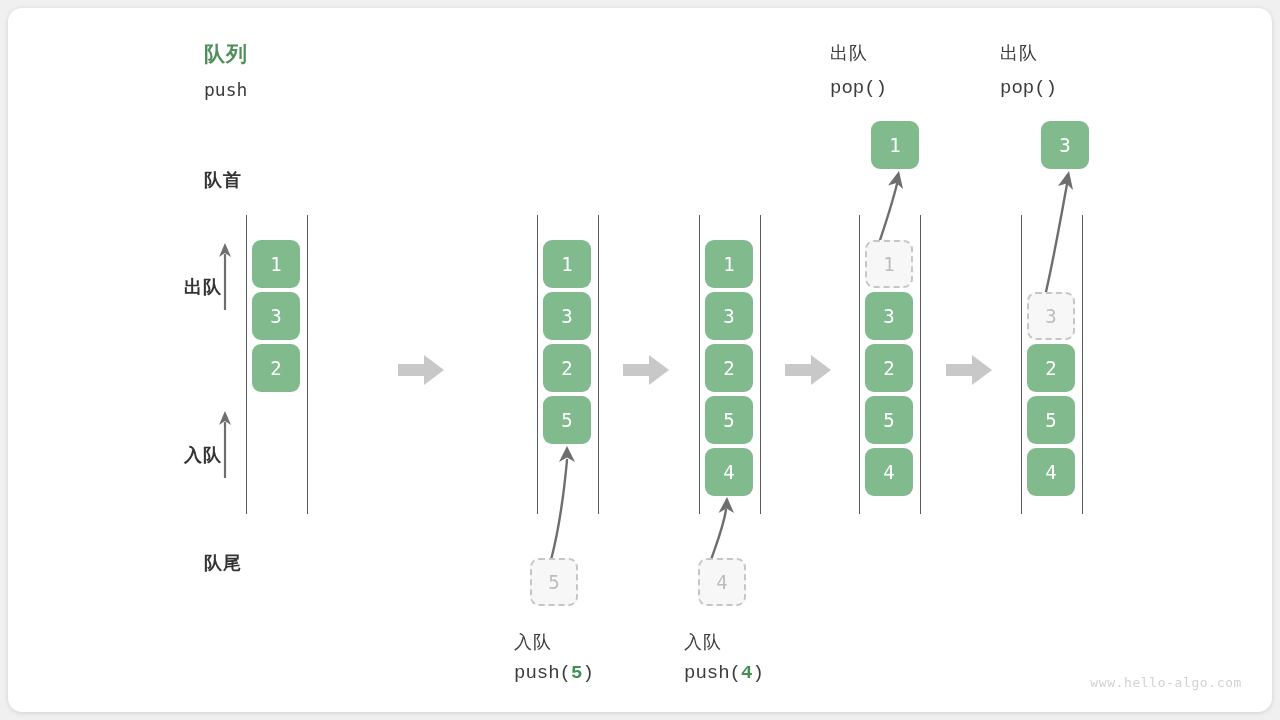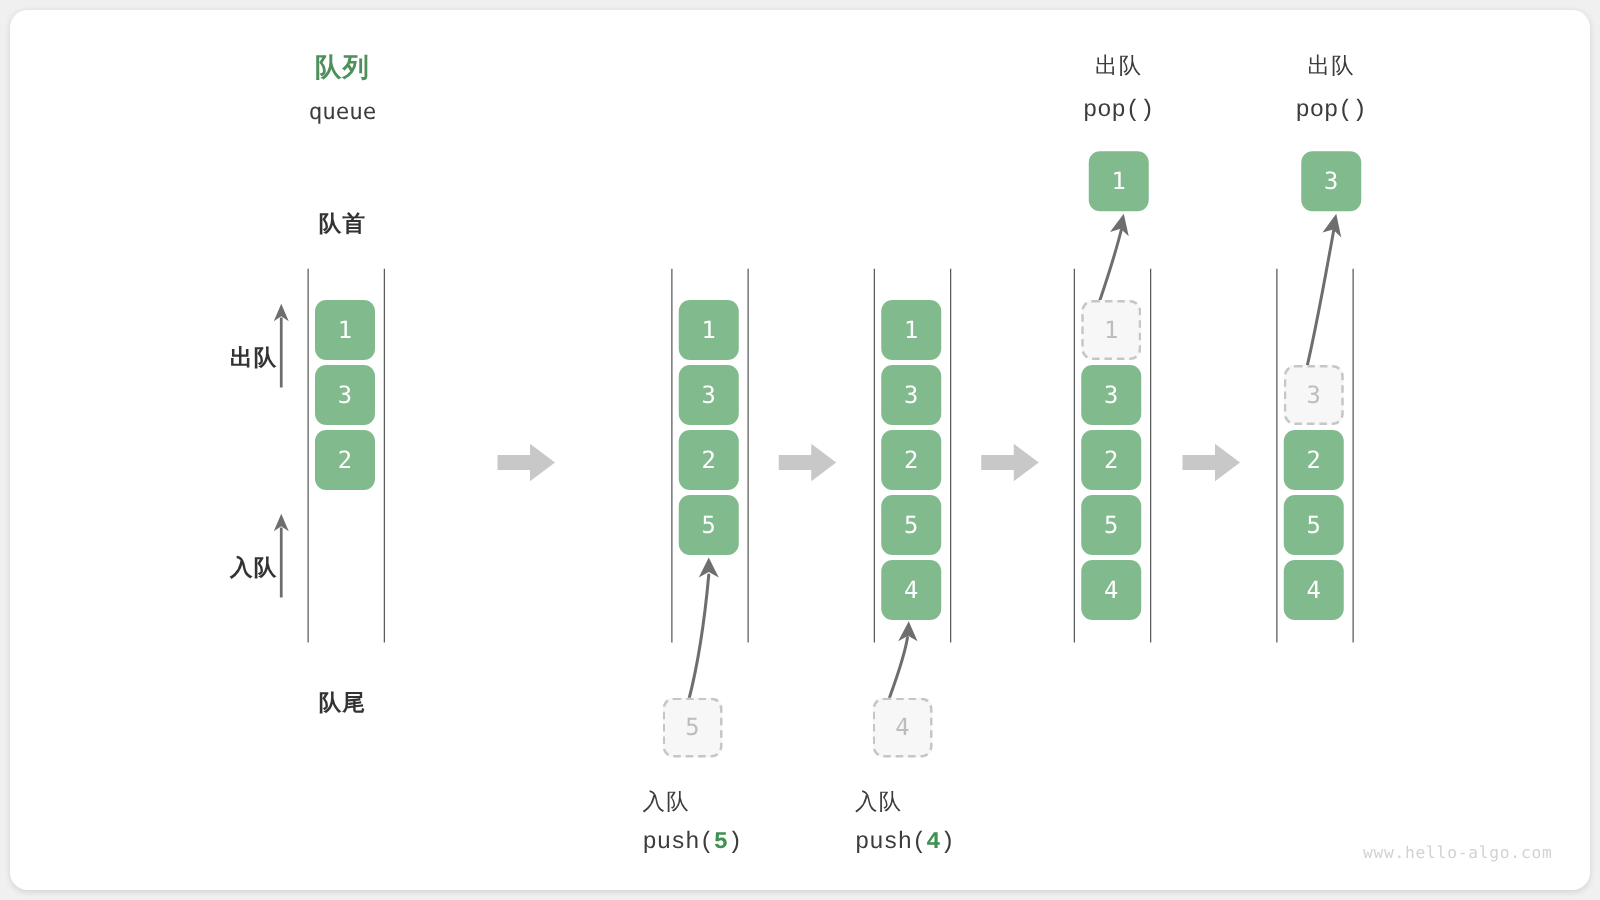--- a/index.html
+++ b/index.html
@@ -21,21 +21,20 @@
     height: 704px;
     background: #ffffff;
     border-radius: 14px;
     box-shadow: 0 1px 5px rgba(0,0,0,0.13);
     overflow: hidden;
   }
 
   
   .lbl {
     position: absolute;
-    text-align: center;
     color: #3c3c3c;
     white-space: nowrap;
     line-height: 1.32;
   }
   .title-cn {
     font-size: 21px;
     font-weight: bold;
     color: #4e8f5a;
     letter-spacing: 1px;
   }
@@ -104,21 +103,21 @@
   
   .step-arrow { position: absolute; }
   svg { overflow: visible; display: block; }
 </style>
 </head>
 <body>
 
 <div id="frame">
 
   <div class="lbl title-cn" style="left:196px; top:33px; width:140px;">队列</div>
-  <div class="lbl title-en" style="left:196px; top:70px; width:140px;">queue</div>
+  <div class="lbl title-en" style="left:196px; top:70px; width:140px;">push</div>
 
   <div class="lbl bold-cn" style="left:196px; top:160px; width:140px;">队首</div>
   <div class="lbl bold-cn" style="left:196px; top:543px; width:140px;">队尾</div>
 
   <div class="lbl bold-cn" style="left:138px; top:267px; width:76px; text-align:right;">出队</div>
   <div class="step-arrow" style="left:206px; top:232px;">
     <svg width="22" height="72" viewBox="0 0 22 72">
       <line x1="11" y1="70" x2="11" y2="14" stroke="#6e6e6e" stroke-width="2.2"></line>
       <path d="M11 3 L17 17 L11 13 L5 17 Z" fill="#6e6e6e"></path>
     </svg>

